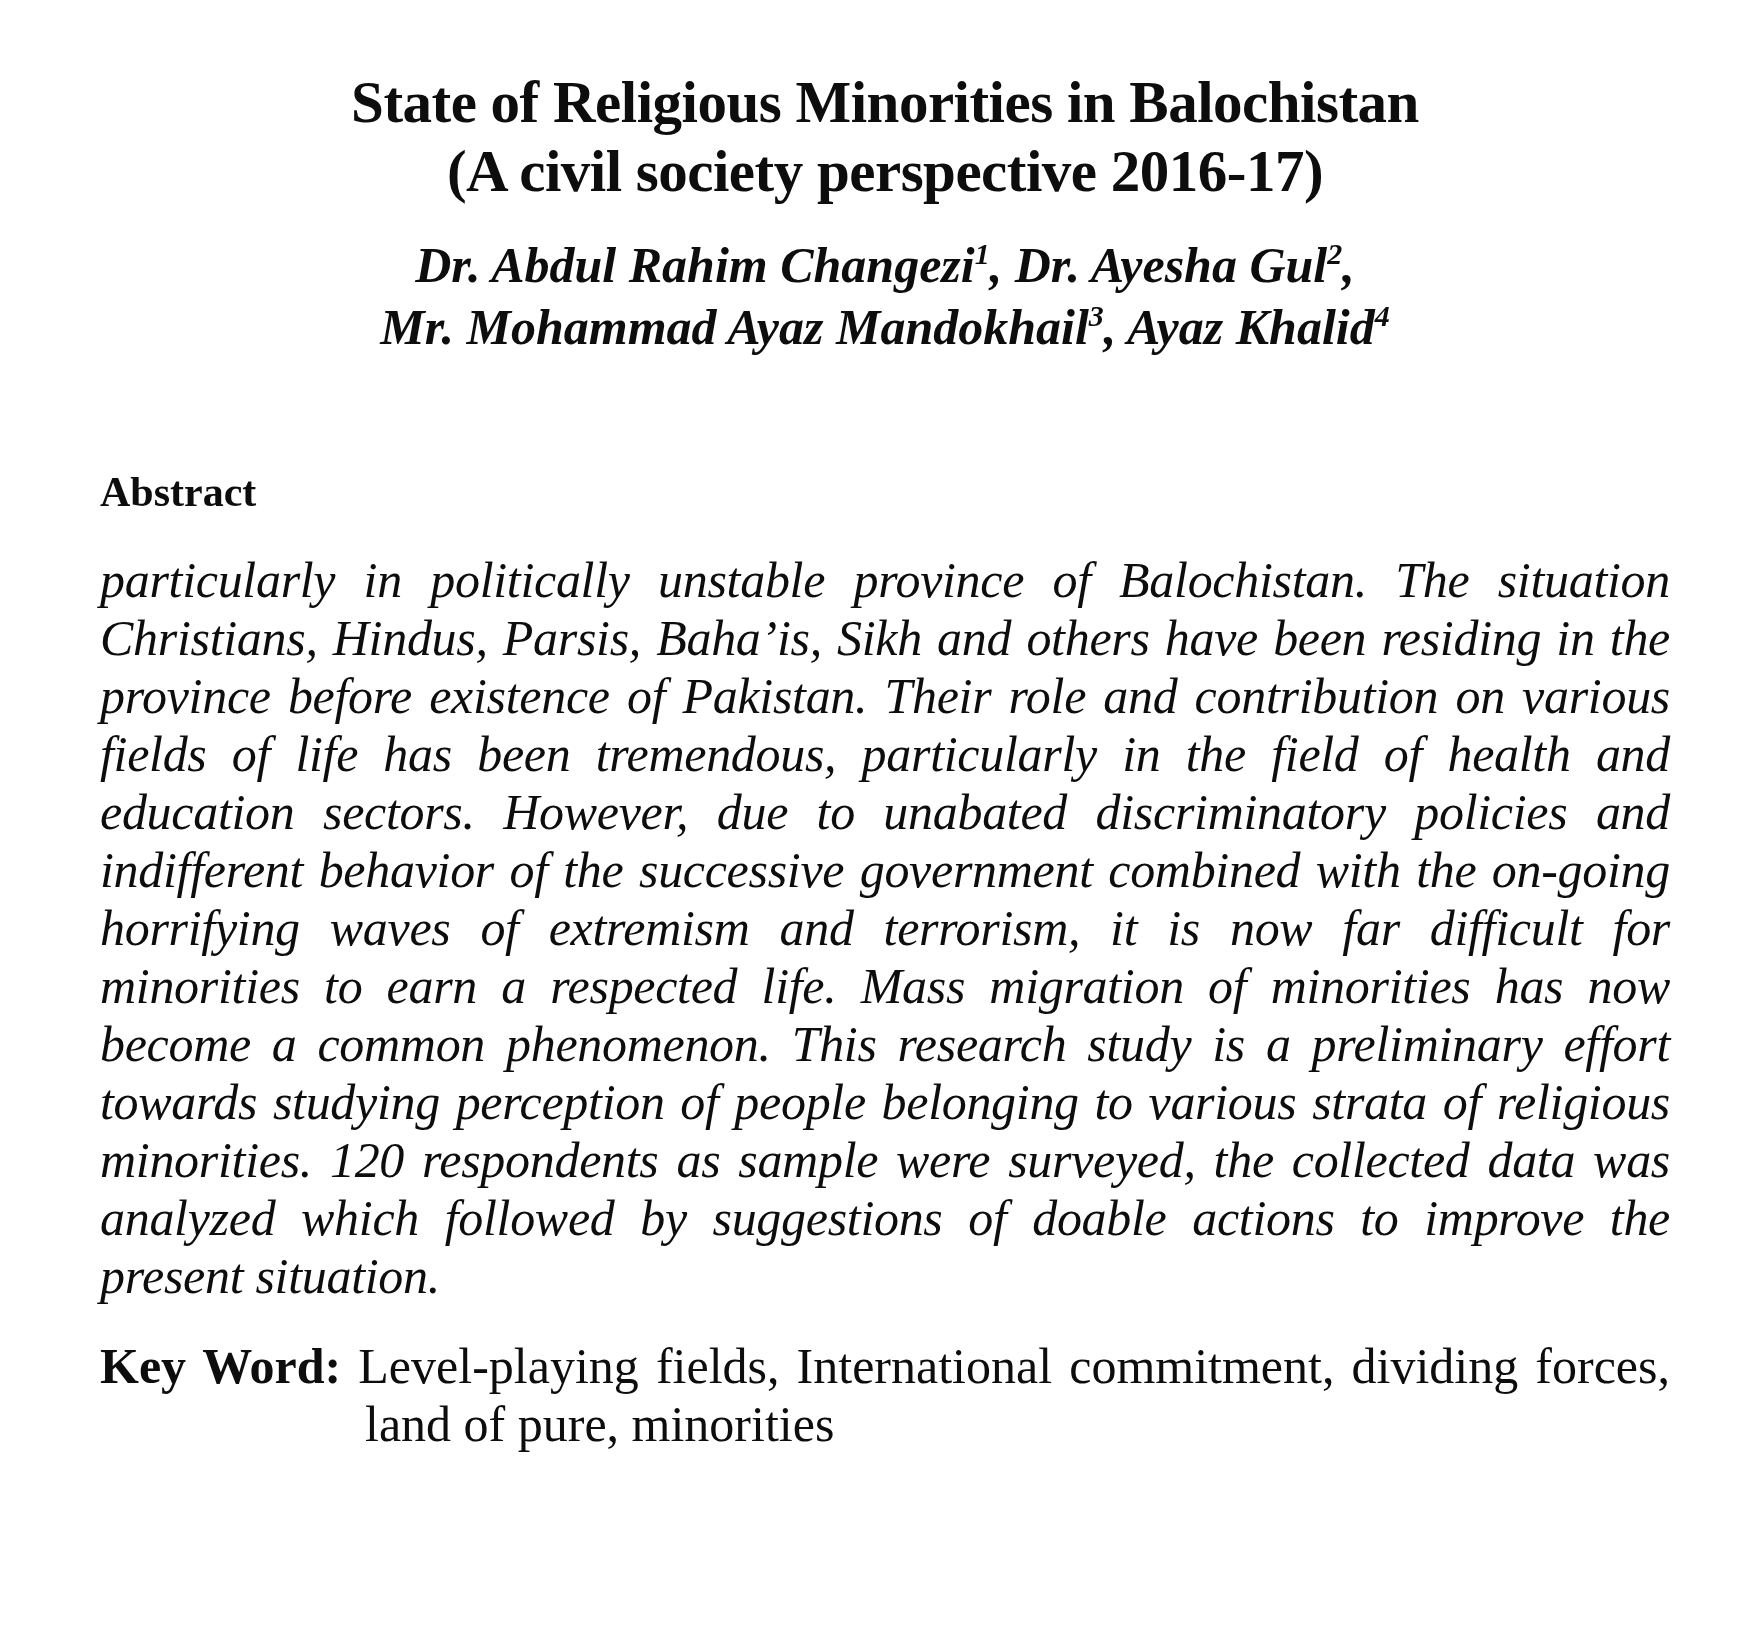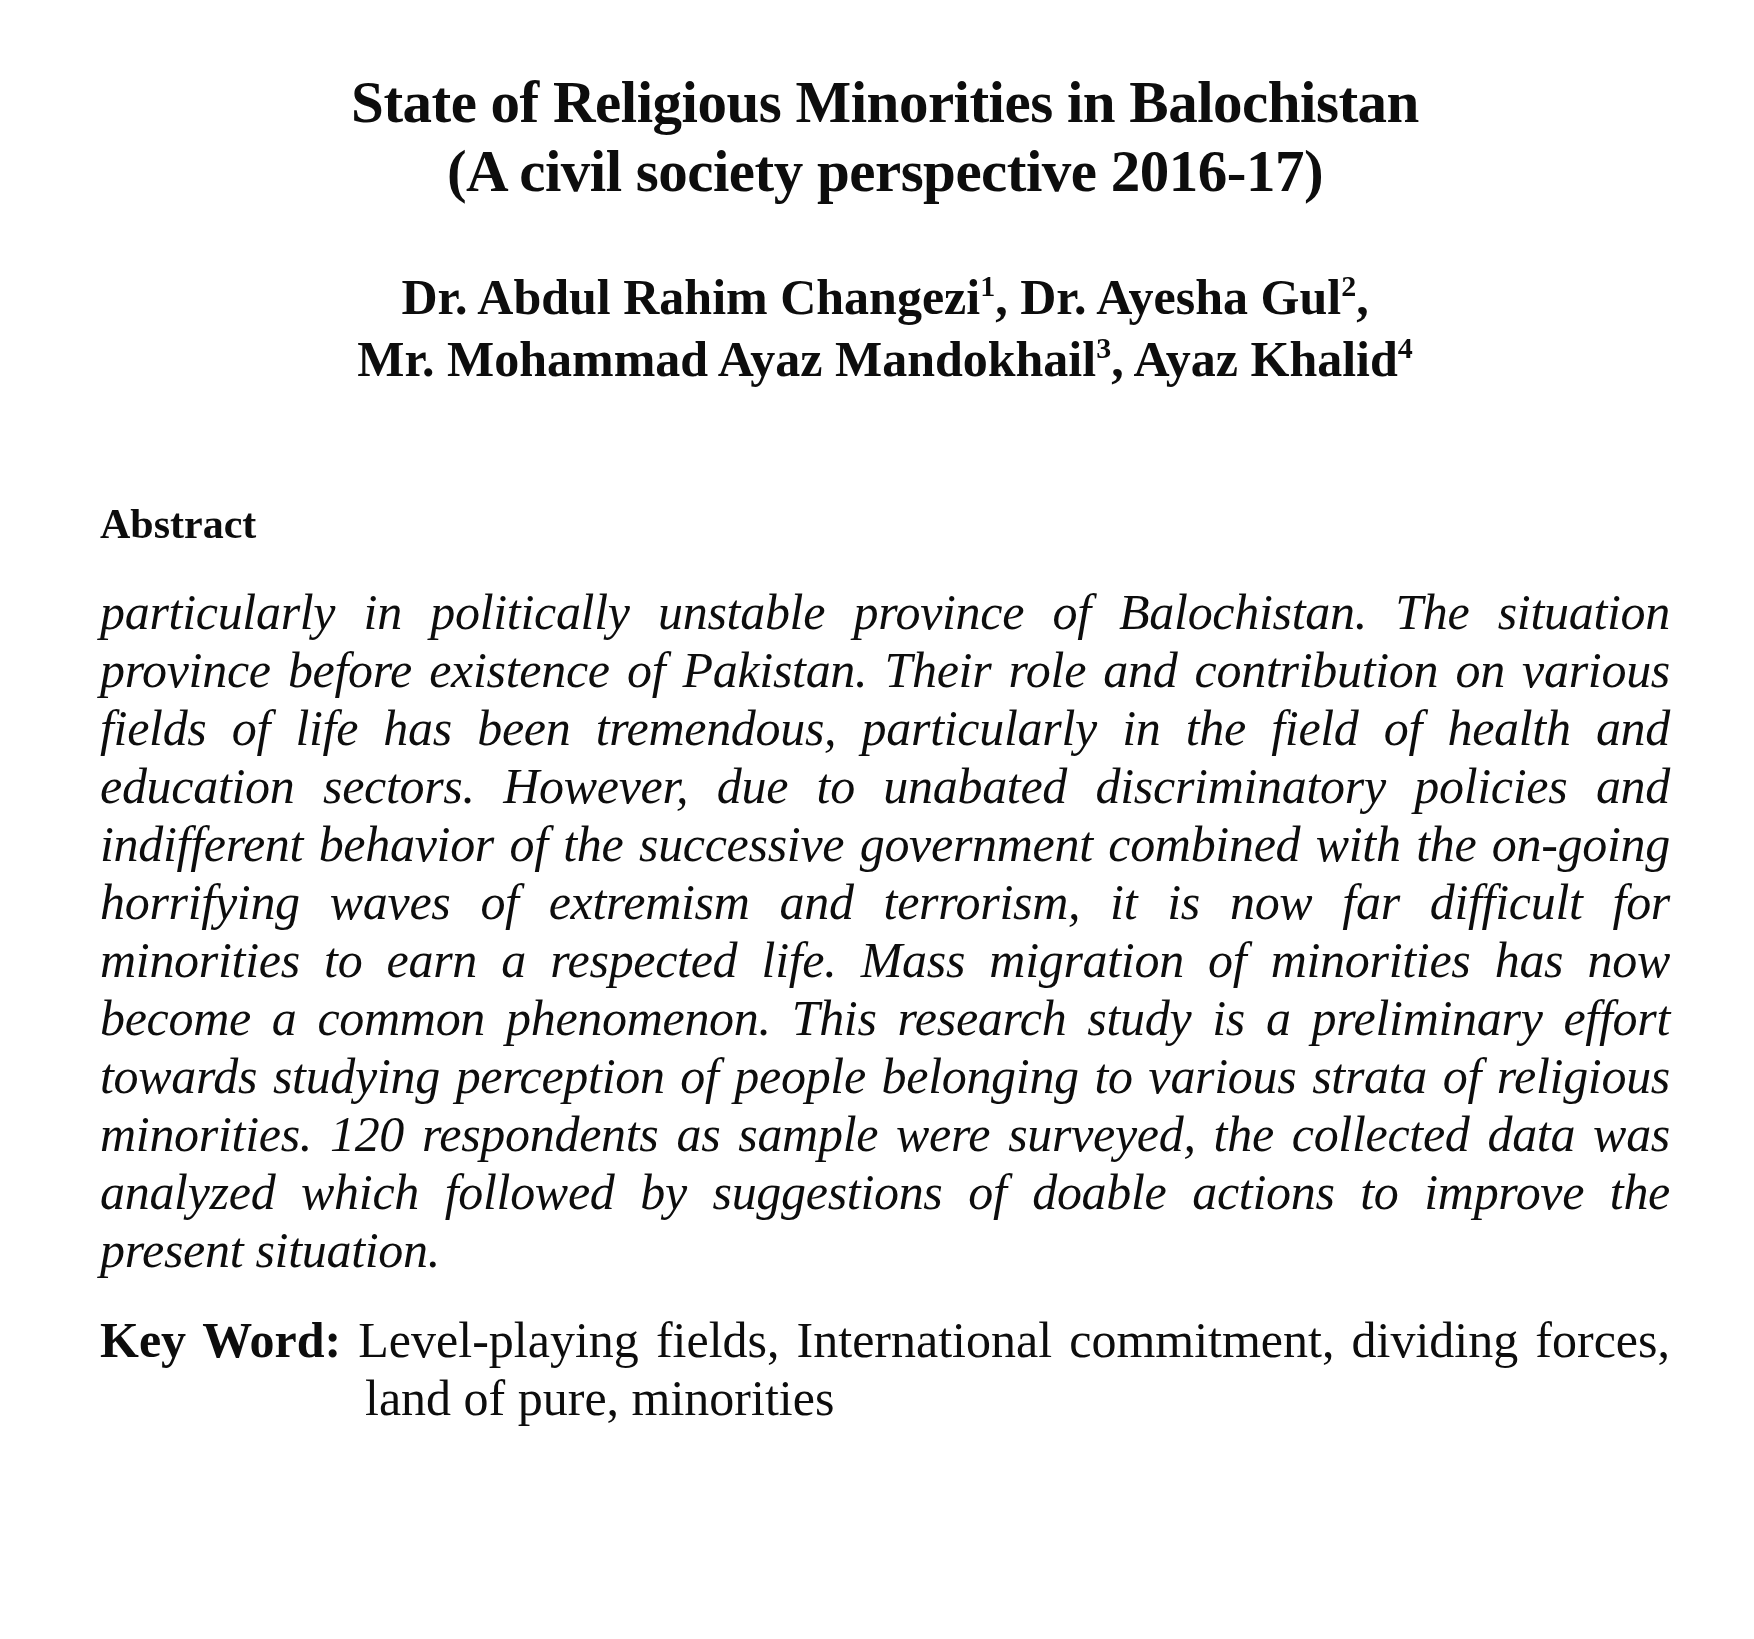--- a/index.html
+++ b/index.html
@@ -23,25 +23,26 @@
   }
   .title {
     margin: 0;
     text-align: center;
     font-size: 59px;
     line-height: 69px;
     font-weight: bold;
     letter-spacing: -0.5px;
   }
   .authors {
-    margin-top: 60px;
+    margin-top: 28px;
     text-align: center;
     font-size: 50px;
     line-height: 62px;
     font-weight: bold;
+    font-style: italic;
   }
   .sup {
     font-size: 60%;
     vertical-align: super;
     line-height: 0;
   }
   .abstract-heading {
     margin: 106px 0 0 0;
     font-size: 42px;
     line-height: 57px;
@@ -89,20 +90,21 @@
 
   <div class="authors">
     <div><span>Dr. Abdul Rahim Changezi</span><sup class="sup">1</sup><span>, Dr. Ayesha Gul</span><sup class="sup">2</sup><span>,</span></div>
     <div><span>Mr. Mohammad Ayaz Mandokhail</span><sup class="sup">3</sup><span>, Ayaz Khalid</span><sup class="sup">4</sup></div>
   </div>
 
   <section>
     <h2 class="abstract-heading">Abstract</h2>
     <div class="abstract-body">
       <div class="a-line">particularly in politically unstable province of Balochistan. The situation</div>
+      <div class="a-line">Christians, Hindus, Parsis, Baha’is, Sikh and others have been residing in the</div>
       <div class="a-line">province before existence of Pakistan. Their role and contribution on various</div>
       <div class="a-line">fields of life has been tremendous, particularly in the field of health and</div>
       <div class="a-line">education sectors. However, due to unabated discriminatory policies and</div>
       <div class="a-line">indifferent behavior of the successive government combined with the on-going</div>
       <div class="a-line">horrifying waves of extremism and terrorism, it is now far difficult for</div>
       <div class="a-line">minorities to earn a respected life. Mass migration of minorities has now</div>
       <div class="a-line">become a common phenomenon. This research study is a preliminary effort</div>
       <div class="a-line">towards studying perception of people belonging to various strata of religious</div>
       <div class="a-line">minorities.  120 respondents as sample were surveyed, the collected data was</div>
       <div class="a-line">analyzed which followed by suggestions of doable actions to improve the</div>

